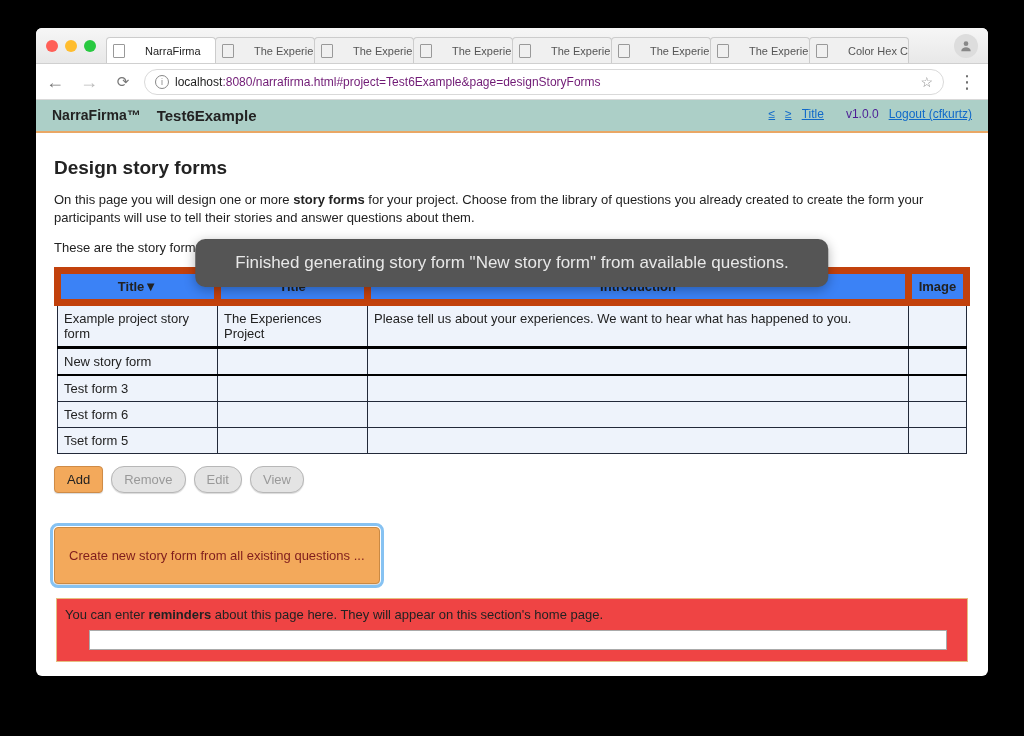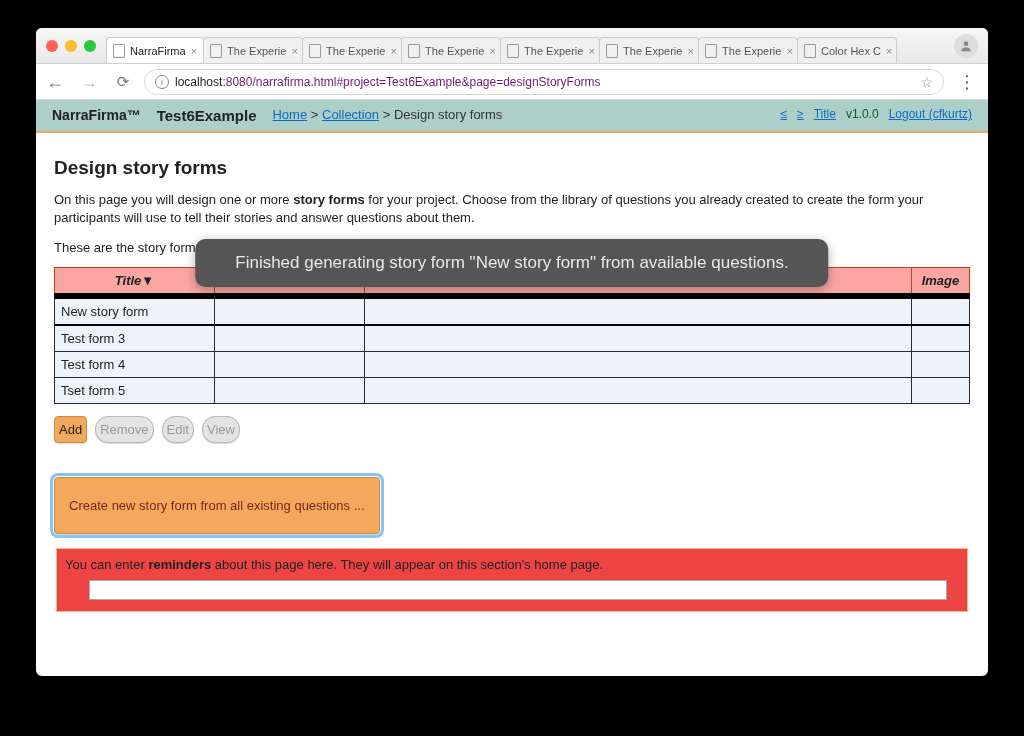--- a/index.html
+++ b/index.html
@@ -33,21 +33,21 @@
     border-bottom: 1px solid #d0d0d0;
     display: flex;
     align-items: center;
     padding: 0 10px;
   }
   .traffic { display:flex; gap:7px; margin-right:10px; }
   .dot { width:12px; height:12px; border-radius:50%; }
   .dot.red{background:#ff5f57;} .dot.yellow{background:#ffbd2e;} .dot.green{background:#28c940;}
   .tabs { display:flex; flex:1; align-items:flex-end; height:100%; gap:0; overflow:hidden;}
   .tab {
-    display:flex; align-items:center; gap:5px;
+    display:flex; align-items:center; gap:20px;
     background:#f0f0f0; border:1px solid #ccc; border-bottom:none;
     border-radius:4px 4px 0 0;
     padding:4px 6px; font-size:11px; color:#555;
     height:26px; margin-right:-1px; max-width:100px; min-width:80px;
     white-space:nowrap; overflow:hidden; text-overflow:ellipsis;
   }
   .tab.active { background:#fff; color:#222; z-index:2; max-width:110px;}
   .tab .doc-ico { width:12px;height:14px;border:1px solid #999;border-radius:1px;flex-shrink:0;}
   .tab .x { margin-left:auto; color:#888; font-size:11px;}
   .avatar-circle {
@@ -81,21 +81,21 @@
     display:flex; align-items:flex-start; gap:16px;
     font-size:13px;
   }
   .brand{font-weight:bold;font-size:14px;}
   .project{font-weight:bold;font-size:15px;}
   .crumbs a{color:#1069c9;text-decoration:underline;}
   .crumbs{color:#333;}
   .spacer{flex:1;}
   .rightlinks{display:flex;gap:10px;align-items:center;font-size:12px;}
   .rightlinks a{color:#1069c9;text-decoration:underline;}
-  .rightlinks .ver{color:#14532d;}
+  .rightlinks .ver{color:#4c1d95;margin-left:12px;}
   
   .content {
     flex:1; overflow:auto; position:relative; padding: 2px 0 0 0;
   }
   .inner { padding: 12px 14px 0 14px; }
   h2.pagetitle { font-size:19px; margin:10px 0 12px 4px; font-weight:bold;}
   .intro { font-size:13px; line-height:1.35; margin:0 4px 14px 4px;}
   .intro b{font-weight:bold;}
   .subnote{font-size:13px;margin:0 4px 12px 4px;}
   
@@ -106,37 +106,37 @@
     box-shadow:0 3px 12px rgba(0,0,0,0.3);
     z-index:50;
   }
   
   .grid-wrap{margin:0 4px 12px 4px;}
   table.grid {
     border-collapse:collapse; width:100%; background:#fff;
     font-size:13px;
   }
   table.grid th {
-    background:#fca5a5; border:1px solid #c2410c; padding:5px 6px;
-    font-weight:bold; text-align:center;font-style:italic;
+    background:#3b82f6; border:7px solid #c2410c; padding:5px 6px;
+    font-weight:bold; text-align:center;
   }
   table.grid td {
     border:1px solid #222939; padding:5px 6px; vertical-align:top;
     background:#eef3fb;
   }
-  tr.selected td { border-top:6px solid #000000; border-bottom:2px solid #000; background:#eef3fb;}
+  tr.selected td { border-top:3px solid #000000; border-bottom:2px solid #000; background:#eef3fb;}
   .col-title{width:160px;}
   .col-title2{width:150px;}
   .col-intro{}
   .col-image{width:58px;}
   
   .rowbtns{display:flex;gap:8px;margin:0 4px;}
   .btn {
     border:1px solid #b7b7b7; background:#e6e6e6; color:#444;
-    padding:5px 4px; border-radius:4px; font-size:13px; cursor:pointer;
+    padding:5px 12px; border-radius:4px; font-size:13px; cursor:pointer;
     box-shadow:0 1px 1px rgba(0,0,0,0.15);
   }
   .btn.primary { background:#f3a95b; border-color:#cf8b46; color:#222;}
   .btn:disabled, .btn.disabled {
     color:#999; background:#e4e4e4; cursor:default;border-radius:13px;
   }
   
   .bigbtn {
     display:inline-block; margin:0 4px 10px 4px;
     background:#f3a95b; border:1px solid #c98944; color:#7f1d1d;
@@ -234,23 +234,20 @@
         <span><span class="url-host">localhost</span><span class="url-rest">:8080</span><span class="url-rest">/narrafirma.html#project=Test6Example&amp;page=designStoryForms</span></span>
         <span style="flex:1"></span>
         <span class="star">☆</span>
       </div>
       <div class="menu-dots">⋮</div>
     </div>
 
     <div class="appheader">
       <span class="brand">NarraFirma™</span>
       <span class="project">Test6Example</span>
-      <span class="crumbs">
-        <a href="#">Home</a><span> &gt; </span><a href="#">Collection</a><span> &gt; </span><span>Design story forms</span>
-      </span>
       <span class="spacer"></span>
       <span class="rightlinks">
         <a href="#">≤</a>
         <a href="#">≥</a>
         <a href="#">Title</a>
         <span class="ver">v1.0.0</span>
         <a href="#">Logout (cfkurtz)</a>
       </span>
     </div>
 
@@ -267,34 +264,40 @@
           <table class="grid">
             <thead>
               <tr>
                 <th class="col-title"><span>Title▼</span></th>
                 <th class="col-title2">Title</th>
                 <th class="col-intro">Introduction</th>
                 <th class="col-image">Image</th>
               </tr>
             </thead>
             <tbody id="gridbody">
+                <tr>
+                  <td>Example project story form</td>
+                  <td>The Experiences Project</td>
+                  <td>Please tell us about your experiences. We want to hear what has happened to you.</td>
+                  <td></td>
+                </tr>
                 <tr class="selected">
                   <td>New story form</td>
                   <td></td>
                   <td></td>
                   <td></td>
                 </tr>
                 <tr>
                   <td>Test form 3</td>
                   <td></td>
                   <td></td>
                   <td></td>
                 </tr>
                 <tr>
-                  <td>Test form 4</td>
+                  <td>Test form 6</td>
                   <td></td>
                   <td></td>
                   <td></td>
                 </tr>
                 <tr>
                   <td>Tset form 5</td>
                   <td></td>
                   <td></td>
                   <td></td>
                 </tr>

